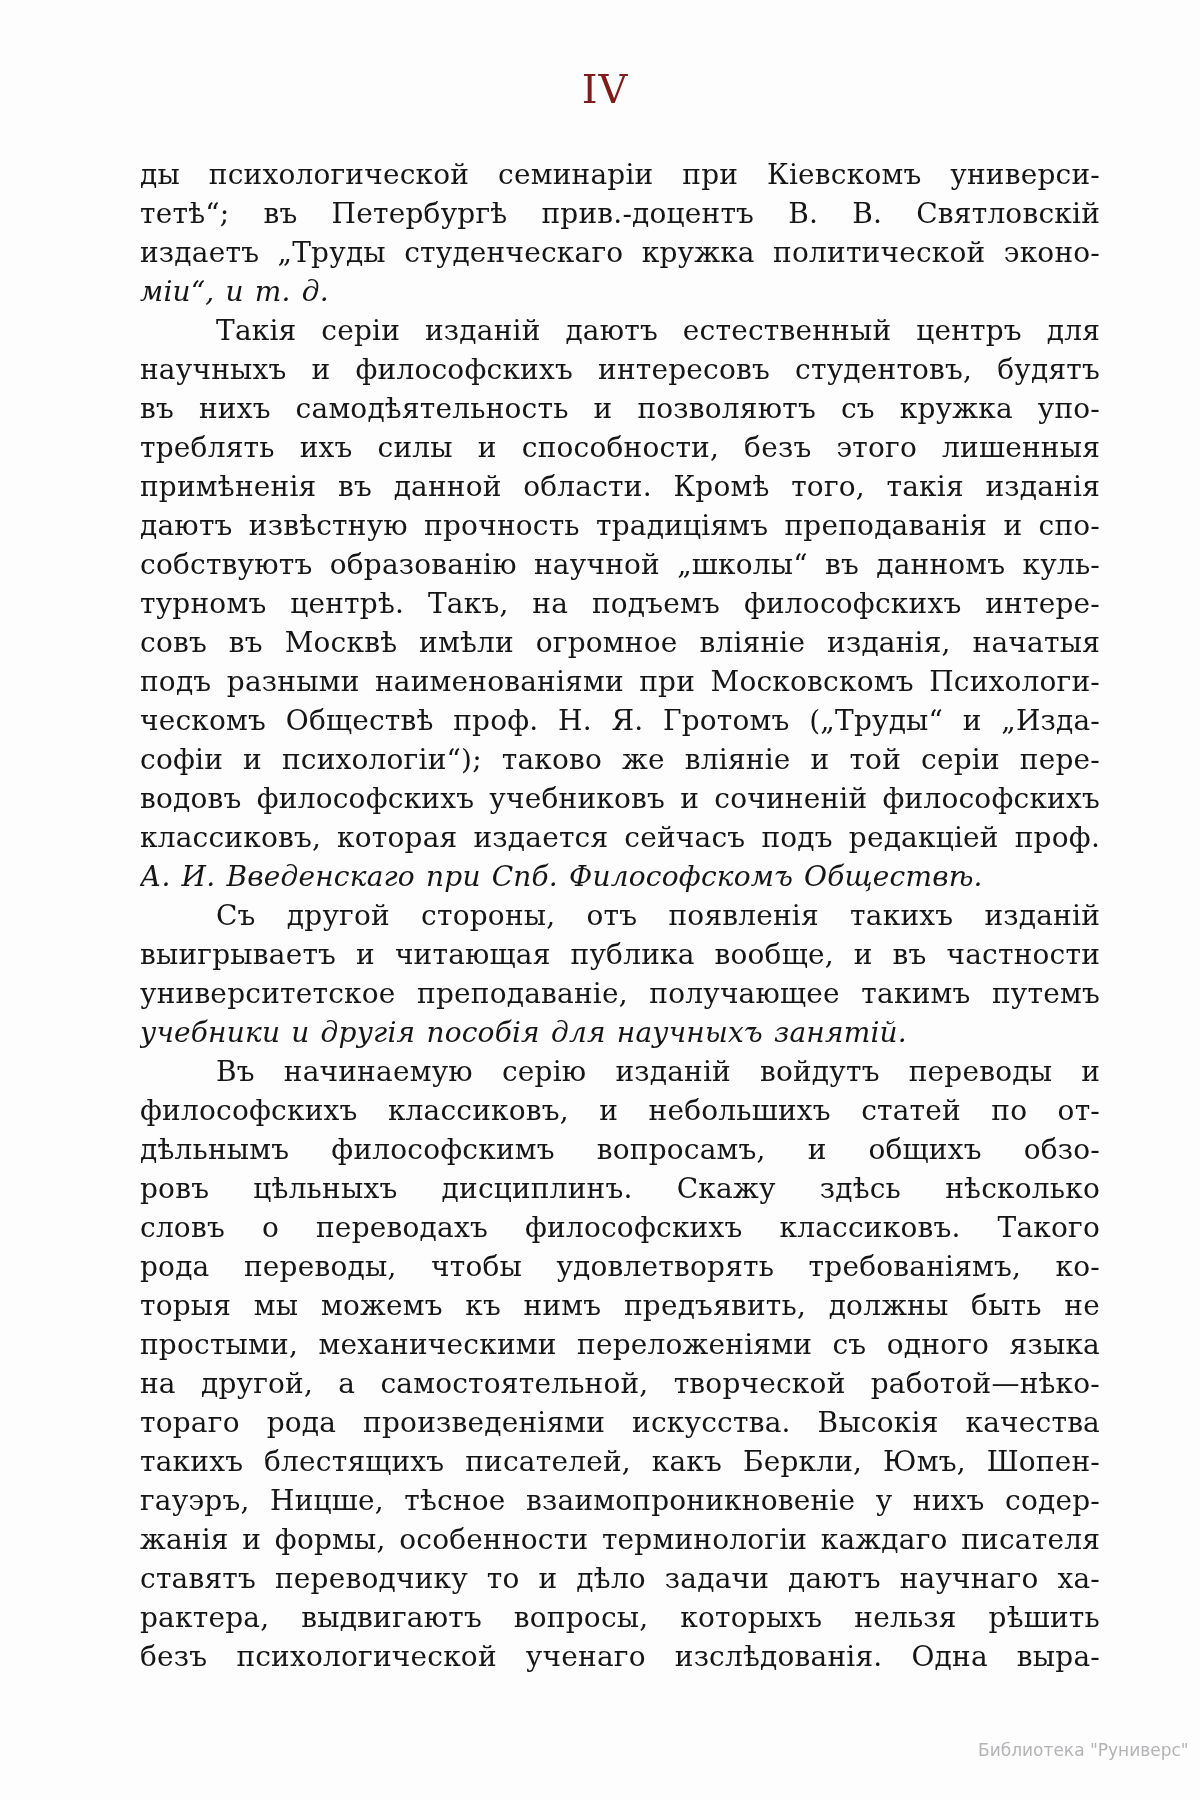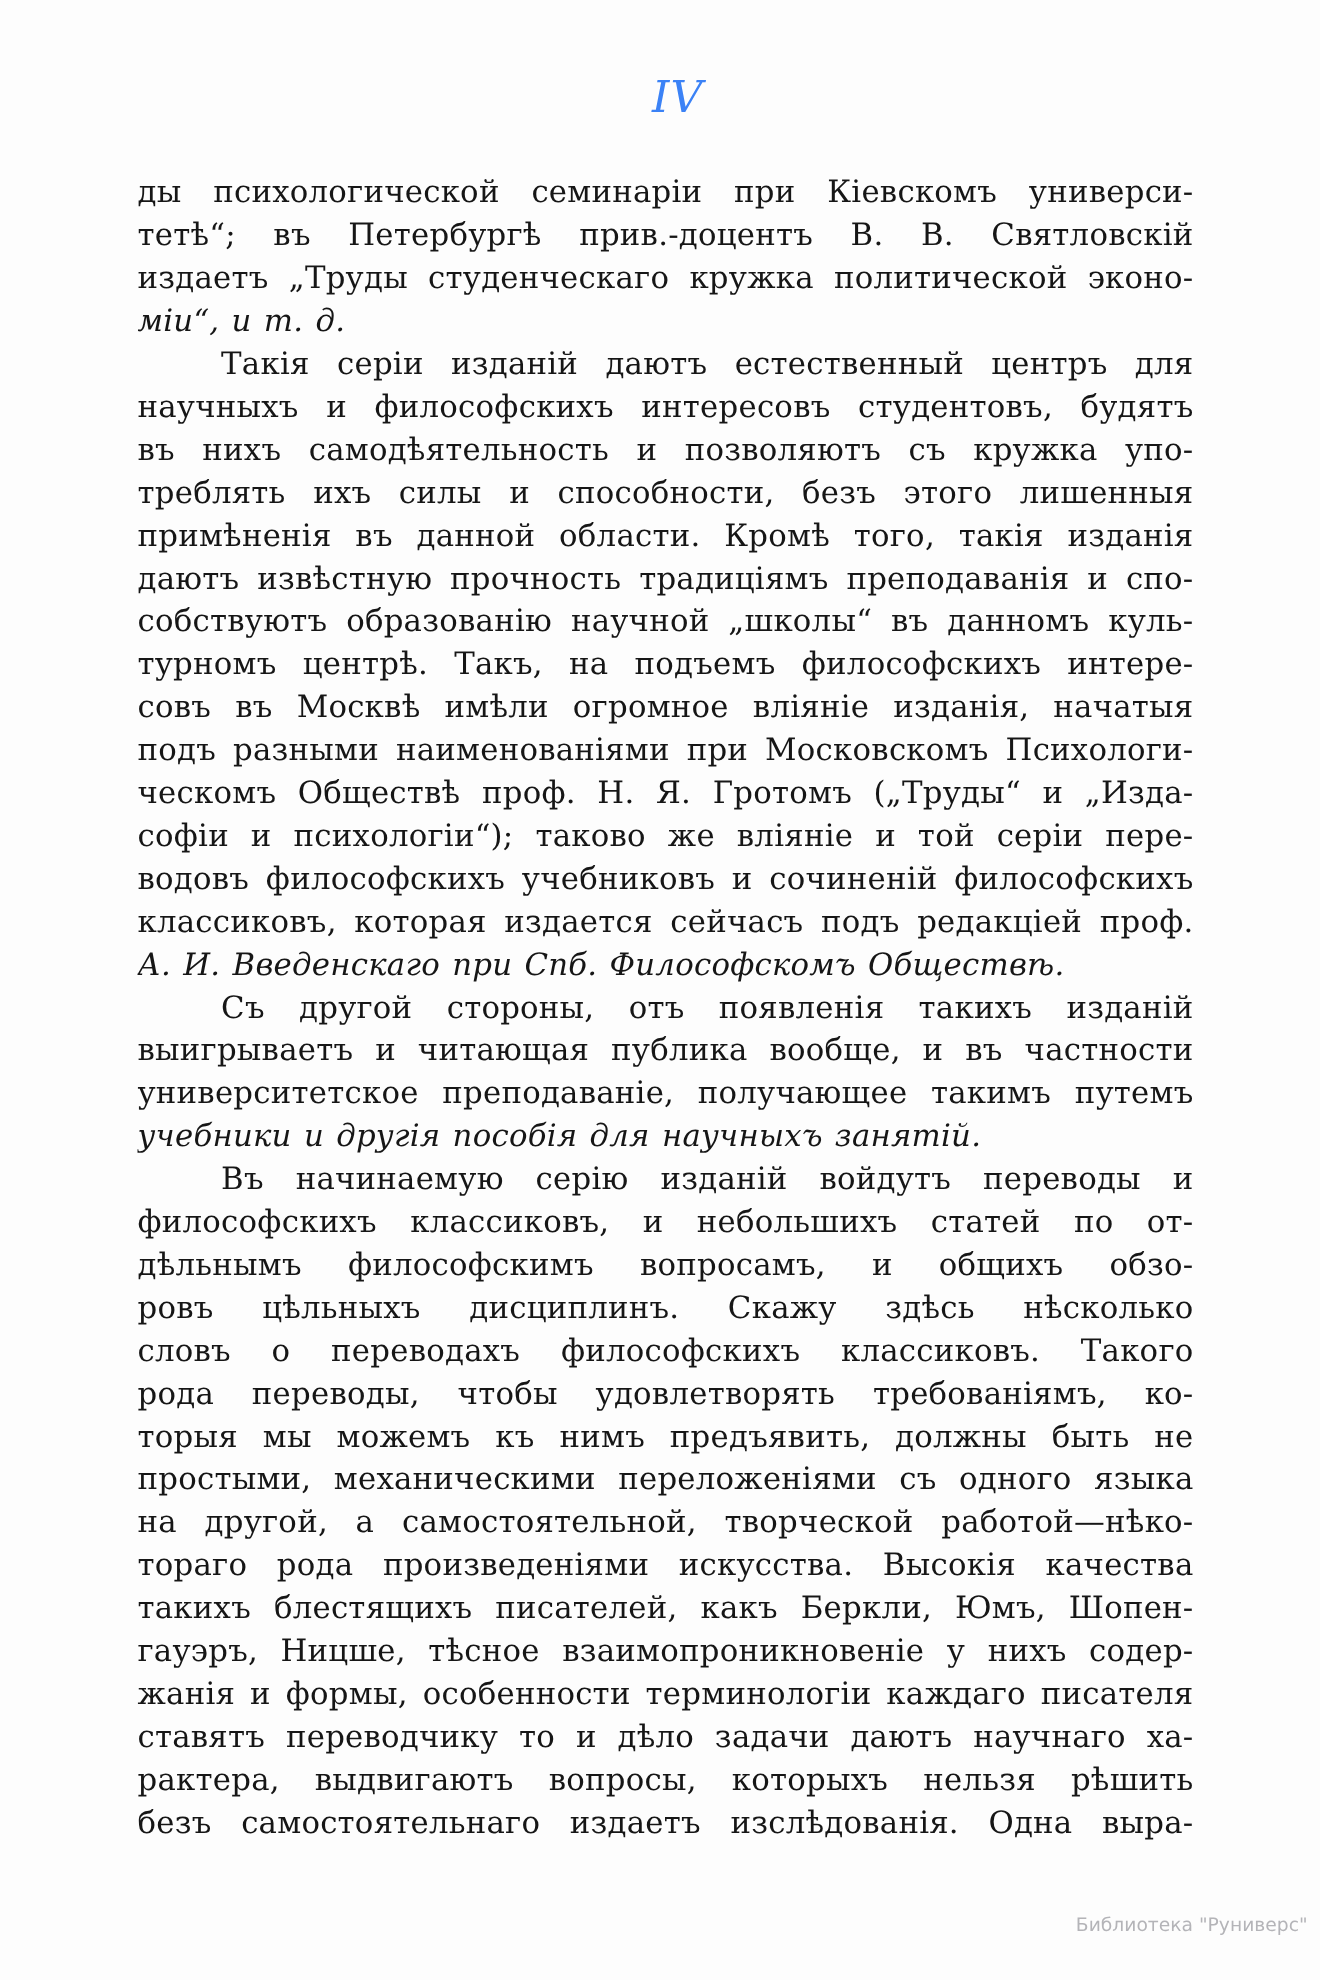--- a/index.html
+++ b/index.html
@@ -11,33 +11,32 @@
     height: 1800px;
     position: relative;
     background: #fdfdfd;
     color: #161616;
     font-family: "DejaVu Serif", "Liberation Serif", serif;
     overflow: hidden;
   }
   .page-number {
     position: absolute;
     top: 68px;
-    left: 136px;
+    left: 125px;
     width: 960px;
     text-align: center;
     font-size: 40px;
     line-height: 42px;
     letter-spacing: 1px;
-    color: #3b82f6;
-    font-style: italic;
+    color: #7f1d1d;
   }
   .text-block {
     position: absolute;
     top: 155px;
-    left: 125px;
+    left: 140px;
     width: 960px;
   }
   .paragraph {
     margin: 0;
     padding: 0;
   }
   .line {
     font-size: 28px;
     line-height: 39px;
     height: 39px;
@@ -112,17 +111,17 @@
       <div class="line">рода переводы, чтобы удовлетворять требованіямъ, ко-</div>
       <div class="line">торыя мы можемъ къ нимъ предъявить, должны быть не</div>
       <div class="line">простыми, механическими переложеніями съ одного языка</div>
       <div class="line">на другой, а самостоятельной, творческой работой—нѣко-</div>
       <div class="line">тораго рода произведеніями искусства. Высокія качества стиля</div>
       <div class="line">такихъ блестящихъ писателей, какъ Беркли, Юмъ, Шопен-</div>
       <div class="line">гауэръ, Ницше, тѣсное взаимопроникновеніе у нихъ содер-</div>
       <div class="line">жанія и формы, особенности терминологіи каждаго писателя</div>
       <div class="line">ставятъ переводчику то и дѣло задачи даютъ научнаго ха-</div>
       <div class="line">рактера, выдвигаютъ вопросы, которыхъ нельзя рѣшить</div>
-      <div class="line">безъ самостоятельнаго издаетъ изслѣдованія. Одна выра-</div>
+      <div class="line">безъ психологической ученаго изслѣдованія. Одна выра-</div>
     </div>
   </div>
 
 <div class="watermark">Библиотека "Руниверс"</div>
 
 </body></html>

